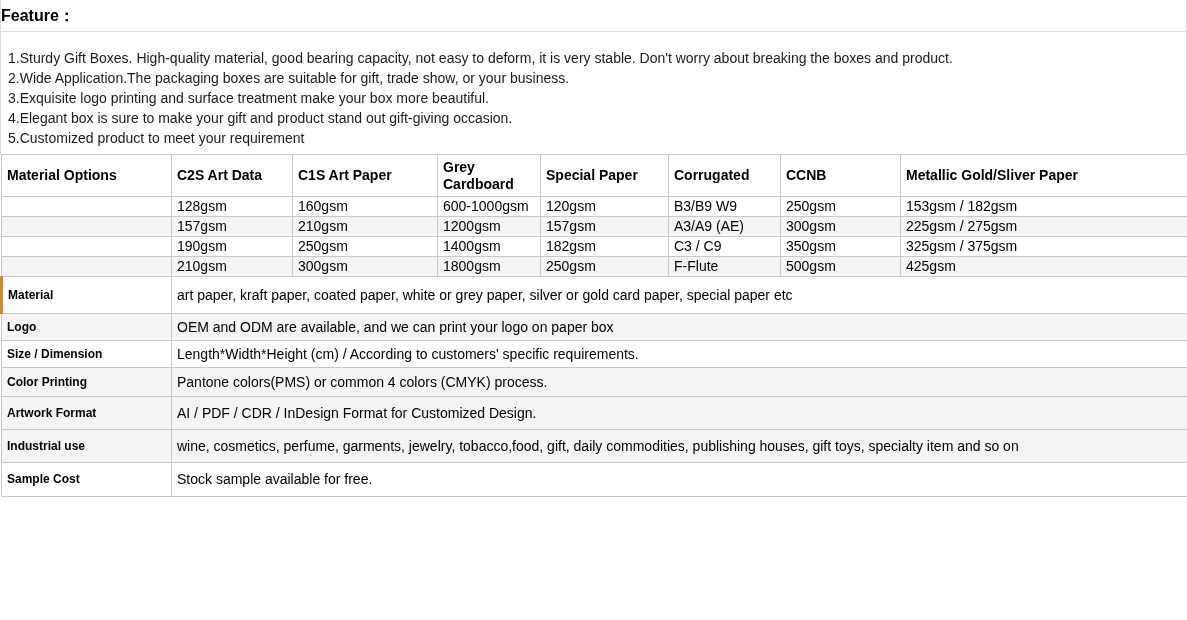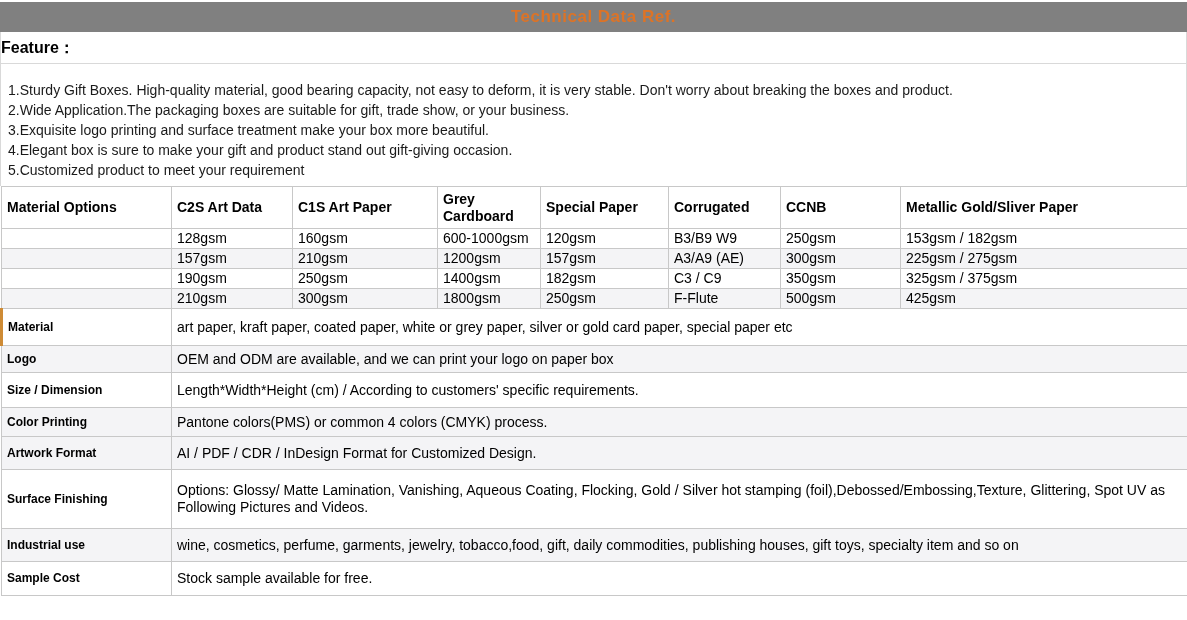--- a/index.html
+++ b/index.html
@@ -53,23 +53,20 @@
   tr.stripe { background:var(--stripe-c,#F4F4F6); }
   th.spec-label { font-weight:bold; font-size:12px; }
   th.marker { border-left:3px solid var(--marker-c,#CE8B35); }
   td.spec-value { padding-right:16px; }
 </style>
 </head>
 <body>
 
 <div class="page">
 
-  <div class="title-bar">
-    <span>Technical Data Ref.</span>
-  </div>
 
   <div class="content">
     <div class="feature-heading">Feature：</div>
     <div class="feature-list">
       <div class="feature-item">1.Sturdy Gift Boxes. High-quality material, good bearing capacity, not easy to deform, it is very stable. Don't worry about breaking the boxes and product.</div>
       <div class="feature-item">2.Wide Application.The packaging boxes are suitable for gift, trade show, or your business.</div>
       <div class="feature-item">3.Exquisite logo printing and surface treatment make your box more beautiful.</div>
       <div class="feature-item">4.Elegant box is sure to make your gift and product stand out gift-giving occasion.</div>
       <div class="feature-item">5.Customized product to meet your requirement</div>
     </div>
@@ -141,35 +138,31 @@
     </tr>
 
     <tr style="height:37px">
       <th class="spec-label marker">Material</th>
       <td class="spec-value" colspan="7">art paper, kraft paper, coated paper, white or grey paper, silver or gold card paper, special paper etc</td>
     </tr>
     <tr class="stripe" style="height:27px">
       <th class="spec-label">Logo</th>
       <td class="spec-value" colspan="7">OEM and ODM are available, and we can print your logo on paper box</td>
     </tr>
-    <tr style="height:35px">
+    <tr style="height:27px">
       <th class="spec-label">Size / Dimension</th>
       <td class="spec-value" colspan="7">Length*Width*Height (cm) / According to customers' specific requirements.</td>
     </tr>
     <tr class="stripe" style="height:29px">
       <th class="spec-label">Color Printing</th>
       <td class="spec-value" colspan="7">Pantone colors(PMS) or common 4 colors (CMYK) process.</td>
     </tr>
     <tr class="stripe" style="height:33px">
       <th class="spec-label">Artwork Format</th>
       <td class="spec-value" colspan="7">AI / PDF / CDR / InDesign Format for Customized Design.</td>
-    </tr>
-    <tr style="height:59px">
-      <th class="spec-label">Surface Finishing</th>
-      <td class="spec-value" colspan="7">Options: Glossy/ Matte Lamination, Vanishing, Aqueous Coating, Flocking, Gold / Silver hot stamping (foil),Debossed/Embossing,Texture, Glittering, Spot UV as Following Pictures and Videos.</td>
     </tr>
     <tr class="stripe" style="height:33px">
       <th class="spec-label">Industrial use</th>
       <td class="spec-value" colspan="7">wine, cosmetics, perfume, garments, jewelry, tobacco,food, gift, daily commodities, publishing houses, gift toys, specialty item and so on</td>
     </tr>
     <tr style="height:34px">
       <th class="spec-label">Sample Cost</th>
       <td class="spec-value" colspan="7">Stock sample available for free.</td>
     </tr>
   </tbody>

